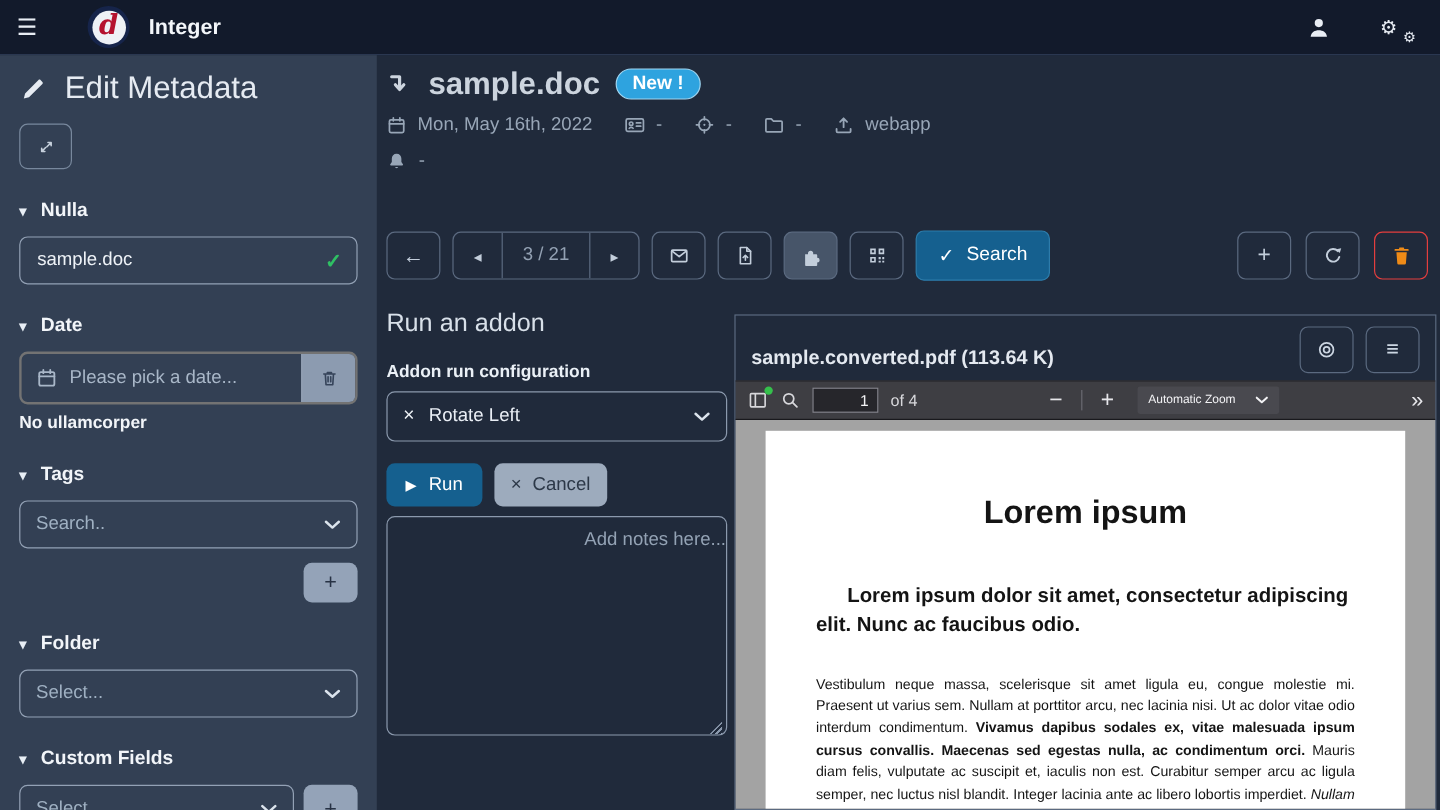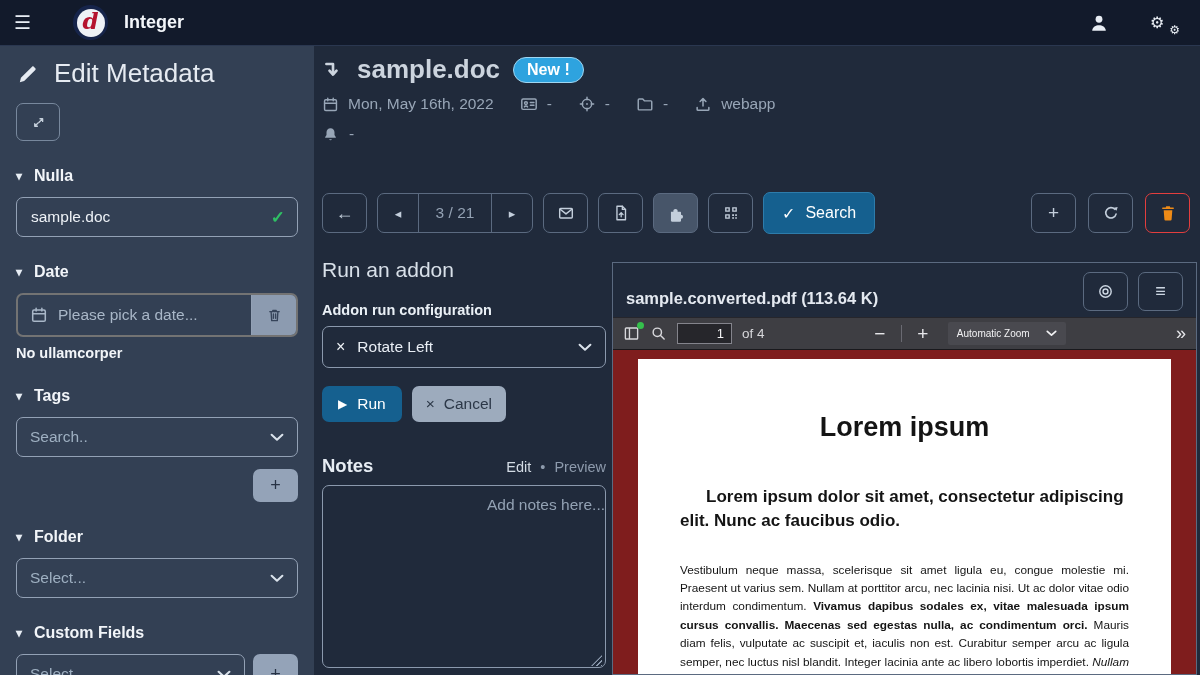--- a/index.html
+++ b/index.html
@@ -122,21 +122,21 @@
   .page-input{width:55px;height:21px;background:#26262b;border:1px solid #84848c;color:#f2f2f4;
       font-size:13px;text-align:right;padding:0 7px;box-sizing:border-box;outline:none;
       font-family:"Liberation Sans",sans-serif;}
   .of-label{font-size:13.5px;}
   .pt-spacer{flex:1;}
   .pt-div{width:1px;height:17px;background:#6a6a72;}
   .zoom-btn{font-size:19px;color:#e6e6ea;width:22px;text-align:center;cursor:pointer;}
   .zoom-sel{height:23px;background:#49494f;border-radius:2px;display:flex;align-items:center;
       gap:16px;padding:0 9px;font-size:10px;color:#f2f2f4;margin-left:4px;cursor:pointer;}
   .dblchev{font-size:18px;color:#e6e6ea;margin-left:6px;cursor:pointer;}
-  .viewer{flex:1;background:#7f1d1d;display:flex;justify-content:center;overflow:hidden;padding-top:9px;}
+  .viewer{flex:1;background:#a3a3a3;display:flex;justify-content:center;overflow:hidden;padding-top:9px;}
   .pagepaper{width:533px;background:#ffffff;color:#141414;padding:0 42px;box-sizing:border-box;}
   .p-title{margin-top:53px;text-align:center;font-size:27px;font-weight:bold;}
   .p-sub{margin-top:42px;font-size:17px;font-weight:bold;text-indent:26px;line-height:1.4;}
   .p-body{margin-top:28px;font-size:11.8px;line-height:1.56;text-align:justify;}
   .b{font-weight:bold;}
   .i{font-style:italic;}
 </style>
 </head>
 <body>
 
@@ -412,28 +412,20 @@
     <div class="run-btn">
       <span class="play">▶</span>
       <span>Run</span>
     </div>
     <div class="cancel-btn">
       <span>×</span>
       <span>Cancel</span>
     </div>
   </div>
 
-  <div class="notes-head">
-    <span class="notes-title">Notes</span>
-    <span class="notes-actions">
-      <span class="link-edit">Edit</span>
-      <span class="dim">•</span>
-      <span class="dim">Preview</span>
-    </span>
-  </div>
   <div class="ta-wrap">
     <textarea placeholder="Add notes here..." style=""></textarea>
     <span class="grip"></span>
   </div>
 
 </div>
 
 <div class="pdf">
   <div class="pdf-head">
     <div class="pdf-title">sample.converted.pdf (113.64 K)</div>

